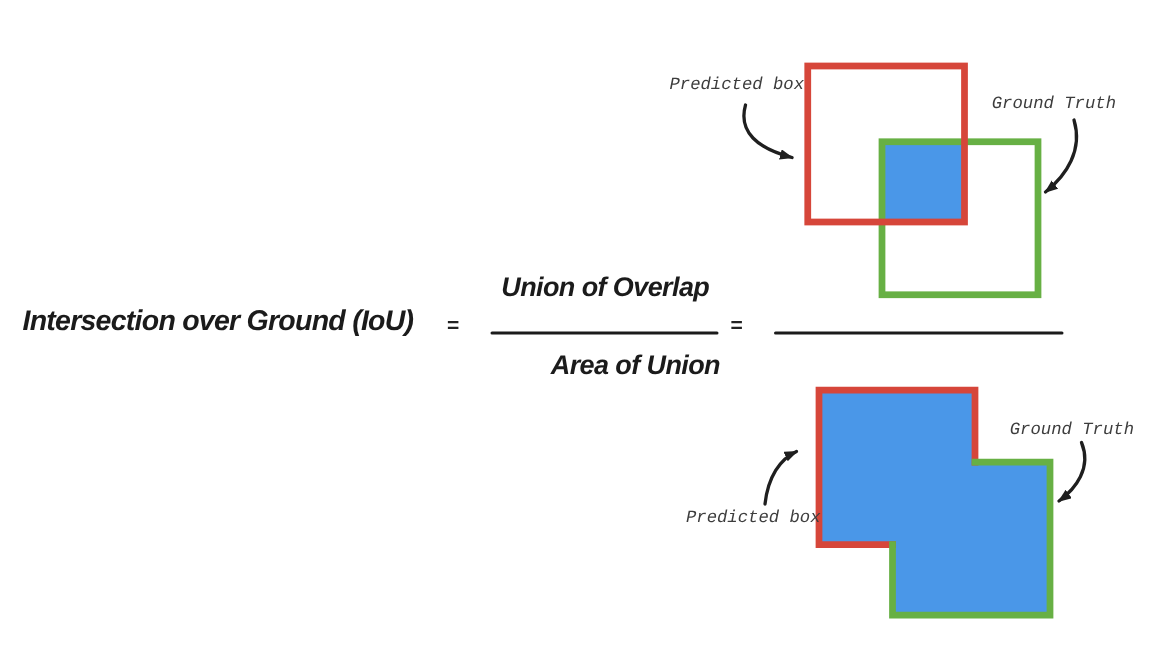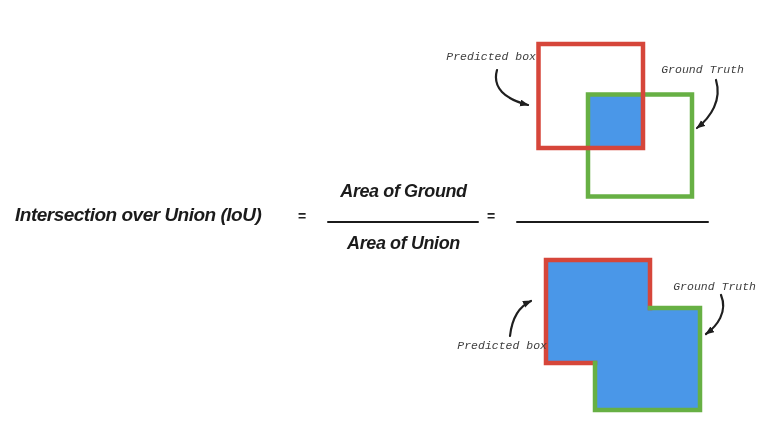--- a/index.html
+++ b/index.html
@@ -11,21 +11,21 @@
   .abs{position:absolute;}
   .eq-title{
     left:15px;top:204px;font-size:19px;font-weight:700;font-style:italic;
     letter-spacing:-0.5px;color:var(--text);white-space:nowrap;
   }
   .equals{font-size:14px;font-weight:800;color:#222;font-style:normal;}
   .eq1{left:298px;top:208px;}
   .eq2{left:487px;top:208px;}
   .frac-num{left:327px;top:181px;width:153px;text-align:center;
     font-size:18px;font-weight:700;font-style:italic;letter-spacing:-0.4px;color:var(--text);white-space:nowrap;}
-  .frac-den{left:327px;top:233px;width:153px;text-align:center;
+  .frac-den{left:327px;top:233px;width:153px;text-align:right;
     font-size:18px;font-weight:700;font-style:italic;letter-spacing:-0.4px;color:var(--text);white-space:nowrap;}
   .frac-line{left:327px;top:220.5px;width:152px;height:2.5px;background:#1b1b1b;border-radius:1px;}
   .result-line{left:516px;top:220.5px;width:193px;height:2.5px;background:#1b1b1b;border-radius:1px;}
   .lbl{font-size:11.5px;font-style:italic;font-weight:500;color:#3d3d3d;
     text-align:right;white-space:nowrap;font-family:Liberation Mono, monospace;}
   .lbl-top-pred{left:446px;top:50px;width:90px;}
   .lbl-top-gt{left:656px;top:63px;width:88px;}
   .lbl-bot-pred{left:457px;top:339px;width:90px;}
   .lbl-bot-gt{left:668px;top:280px;width:88px;}
   svg .red-stroke{stroke:var(--predicted-box);stroke-width:4.5;fill:none;}
@@ -55,25 +55,25 @@
 
     <g>
       <polygon class="blue-fill" points="546,260 650,260 650,308 700,308 700,410 595,410 595,363 546,363"></polygon>
       <path class="red-stroke" stroke-linecap="square" d="M 595,363 L 546,363 L 546,260 L 650,260 L 650,308"></path>
       <path class="green-stroke" stroke-linecap="square" d="M 650,308 L 700,308 L 700,410 L 595,410 L 595,363"></path>
       <path class="arrow" d="M 510,336 C 512,318 520,306 531,301" marker-end="url(#arw)"></path>
       <path class="arrow" d="M 721,295 C 728,312 717,326 706,334" marker-end="url(#arw)"></path>
     </g>
   </svg>
 
-  <div class="abs eq-title">Intersection over Union (IoU)</div>
+  <div class="abs eq-title">Intersection over Ground (IoU)</div>
   <div class="abs equals eq1">=</div>
 
   <div>
-    <div class="abs frac-num">Area of Ground</div>
+    <div class="abs frac-num">Union of Overlap</div>
     <div class="abs frac-line"></div>
     <div class="abs frac-den">Area of Union</div>
   </div>
 
   <div class="abs equals eq2">=</div>
   <div class="abs result-line"></div>
 
   <div class="abs lbl lbl-top-pred">Predicted box</div>
   <div class="abs lbl lbl-top-gt">Ground Truth</div>
   <div class="abs lbl lbl-bot-pred">Predicted box</div>

